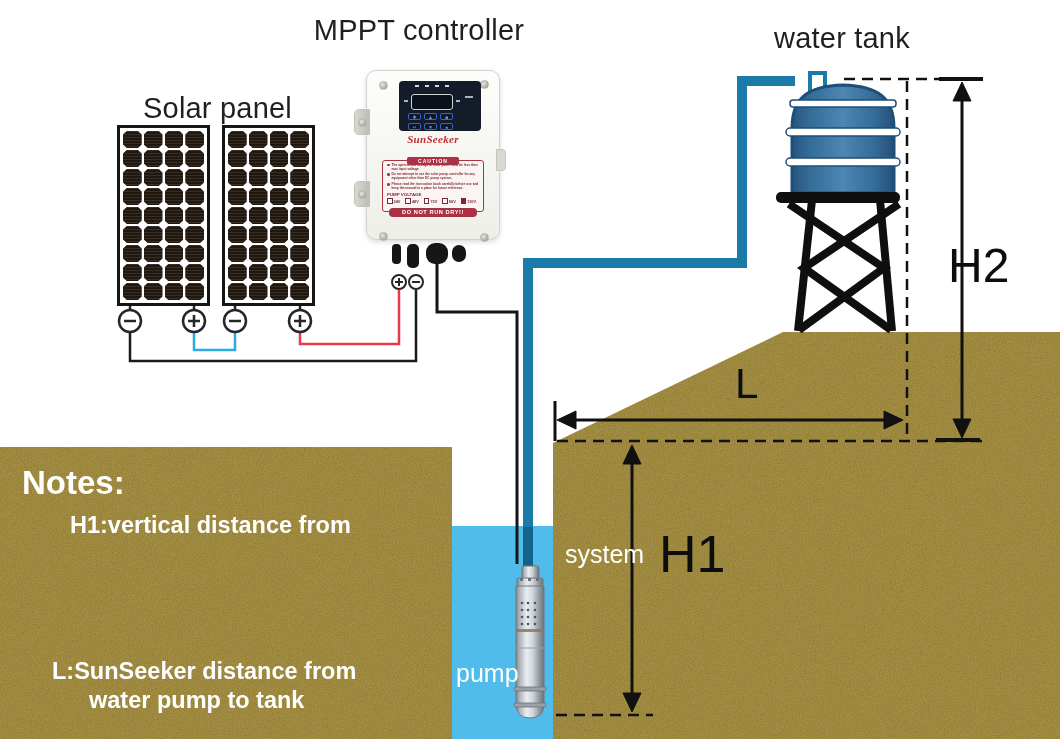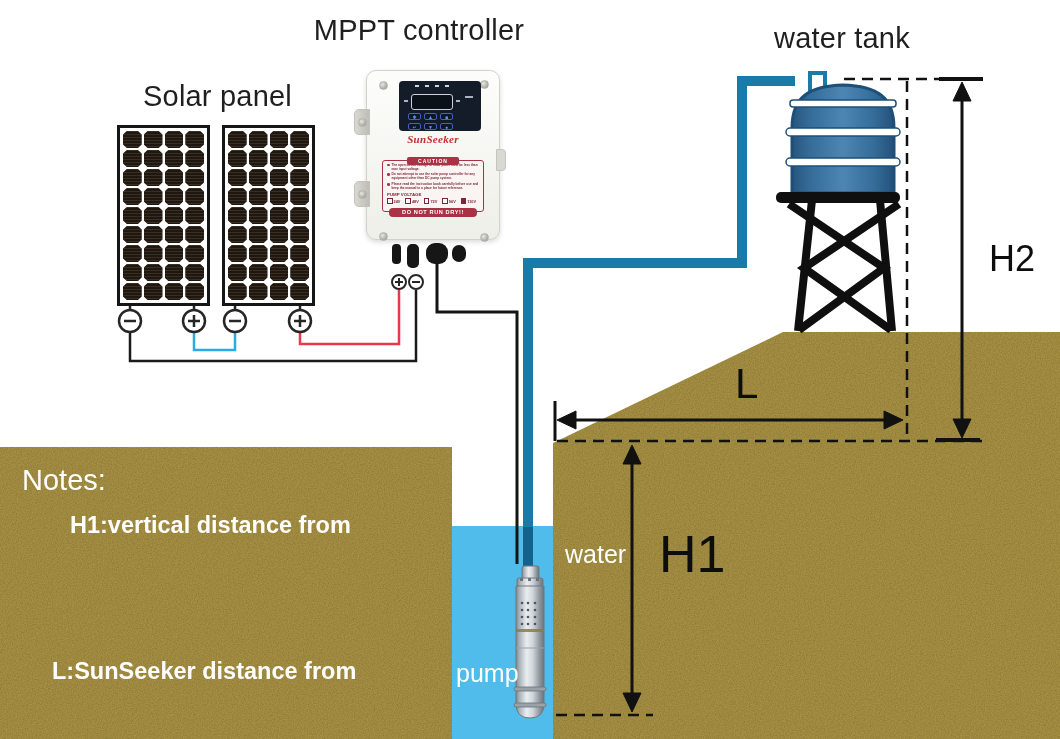--- a/index.html
+++ b/index.html
@@ -2,33 +2,33 @@
 <html><head>
 <meta charset="utf-8">
 <style>
   html,body{margin:0;padding:0;background:#fff;}
   #scene{position:relative;width:1060px;height:739px;background:#ffffff;overflow:hidden;
          font-family:"Liberation Sans",sans-serif;}
   #diagram-svg{position:absolute;left:0;top:0;}
 
   
   .big-label{position:absolute;font-size:29px;font-weight:500;color:#1f1f1f;text-align:center;letter-spacing:.2px;}
-  #solar-panel-label{left:105px;top:80px;width:225px;}
+  #solar-panel-label{left:105px;top:92px;width:225px;}
   #mppt-label{left:299px;top:14px;width:240px;}
   #water-tank-label{left:742px;top:22px;width:200px;}
   .white-label{position:absolute;color:#ffffff;font-size:25px;font-weight:500;}
   #water-label{left:565px;top:540px;}
   #pump-label{left:456px;top:659px;}
   .dim-label{position:absolute;color:#0d0d0d;font-weight:400;}
   #h1-label{left:659px;top:524px;font-size:52px;}
-  #h2-label{left:989px;top:238px;font-size:36px;}
+  #h2-label{left:948px;top:238px;font-size:48px;}
   #l-label{left:735px;top:360px;font-size:42px;}
 
   
-  #notes-title{position:absolute;left:22px;top:464px;color:#fff;font-size:29px;font-weight:400;}
+  #notes-title{position:absolute;left:22px;top:464px;color:#fff;font-size:33px;font-weight:700;}
   .note-item{position:absolute;color:#fff;font-size:23.5px;font-weight:700;line-height:29px;}
   .note-item .l2{display:block;}
   #note-1{left:62px;top:511px;margin-left:8px;} #note-1 .l2{margin-left:40px;}
   #note-2{left:62px;top:586px;} #note-2 .l2{margin-left:44px;}
   #note-3{left:52px;top:657px;} #note-3 .l2{margin-left:37px;}
 
   
   .solar-panel{position:absolute;top:125px;width:93px;height:181px;box-sizing:border-box;
     border:3px solid #161616;background:#fff;padding:3px;}
   #panel-1{left:117px;} #panel-2{left:222px;}
@@ -380,29 +380,30 @@
           <span>110V</span>
           </span>
       </div>
     </div>
     <div id="warning-pill">DO NOT RUN DRY!!</div>
   </div>
 
   <div class="big-label" id="solar-panel-label">Solar panel</div>
   <div class="big-label" id="mppt-label">MPPT controller</div>
   <div class="big-label" id="water-tank-label">water tank</div>
-  <div class="white-label" id="water-label">water</div>
+  <div class="white-label" id="water-label">system</div>
   <div class="white-label" id="pump-label">pump</div>
   <div class="dim-label" id="h1-label">H1</div>
   <div class="dim-label" id="h2-label">H2</div>
   <div class="dim-label" id="l-label">L</div>
 
   <div id="notes-title">Notes:</div>
   <div class="note-item" id="note-1">
     <span class="l1">H1:vertical distance from</span>
   </div>
   <div class="note-item" id="note-2">
   </div>
   <div class="note-item" id="note-3">
     <span class="l1">L:SunSeeker distance from</span>
+    <span class="l2">water pump to tank</span>
   </div>
 
 </div>
 
 </body></html>

